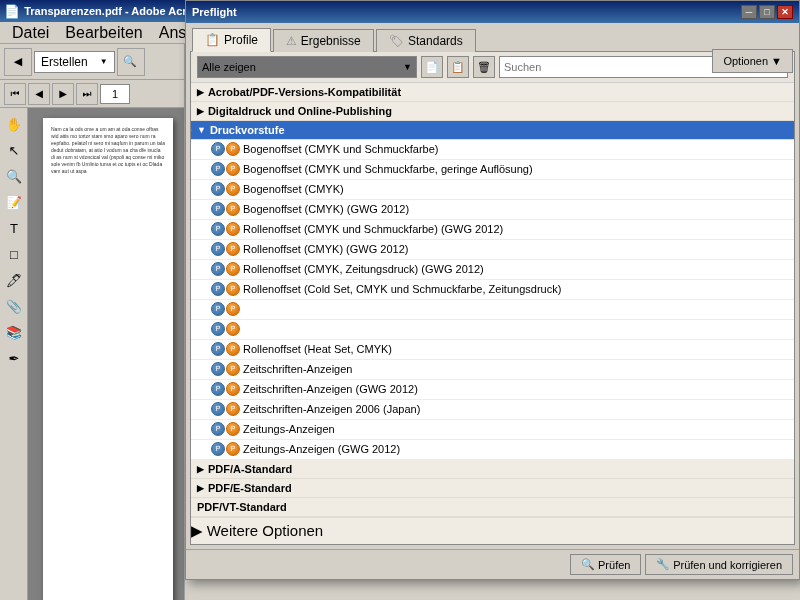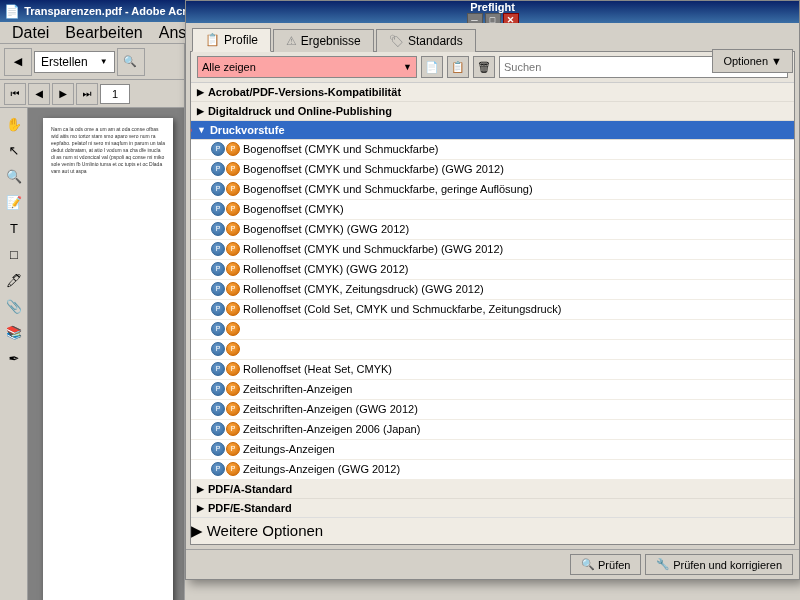--- a/index.html
+++ b/index.html
@@ -33,36 +33,36 @@
     .sidebar { width: 28px; background: #d4d0c8; border-right: 1px solid #a0a0a0; display: flex; flex-direction: column; padding: 4px 2px; gap: 2px; }
     .sidebar-icon { width: 24px; height: 24px; display: flex; align-items: center; justify-content: center; cursor: pointer; font-size: 13px; border: 1px solid transparent; }
 
     
     .doc-area { flex: 1; background: #808080; overflow: hidden; position: relative; }
     .doc-page { position: absolute; top: 10px; left: 15px; width: 130px; height: 490px; background: white; box-shadow: 2px 2px 6px rgba(0,0,0,0.5); padding: 8px; }
     .doc-text { font-size: 5px; line-height: 1.4; color: #333; }
 
     
     .preflight-dialog { position: absolute; top: 0; left: 185px; width: 615px; height: 580px; background: #d4d0c8; border: 1px solid #888; box-shadow: 4px 4px 10px rgba(0,0,0,0.4); display: flex; flex-direction: column; }
-    .dialog-title { background: linear-gradient(to bottom, #0a246a, #3a6ea5); color: white; height: 22px; display: flex; align-items: center; justify-content: space-between; padding: 0 6px; font-size: 11px; font-weight: bold; flex-direction: column; }
+    .dialog-title { background: linear-gradient(to bottom, #0a246a, #3a6ea5); color: white; height: 22px; display: flex; align-items: center; justify-content: space-between; padding: 0 6px; font-size: 11px; font-weight: bold; }
     .dialog-title-btns { display: flex; gap: 2px; }
     .dlg-btn { width: 16px; height: 14px; background: #c0392b; border: 1px solid #7f0000; display: flex; align-items: center; justify-content: center; font-size: 9px; color: white; cursor: pointer; }
     .dlg-btn.other { background: #7a7a7a; border-color: #555; }
 
     
     .tabs { display: flex; align-items: flex-end; padding: 4px 6px 0; gap: 2px; background: #d4d0c8; }
     .tab { padding: 4px 12px; background: #d4d0c8; border: 1px solid #888; border-bottom: none; cursor: pointer; display: flex; align-items: center; gap: 4px; font-size: 12px; position: relative; top: 1px; }
     .tab.active { background: #f0ece4; border-bottom: 1px solid #f0ece4; z-index: 1; }
 
     
     .dialog-content { flex: 1; background: #f0ece4; border: 1px solid #888; margin: 0 4px 4px; display: flex; flex-direction: column; overflow: hidden; }
 
     
     .content-toolbar { display: flex; align-items: center; padding: 4px 6px; gap: 4px; background: #e8e4dc; border-bottom: 1px solid #ccc; }
-    .filter-dropdown { display: flex; align-items: center; background: #fca5a5; border: 1px solid #888; padding: 2px 4px; height: 22px; flex: 1; max-width: 220px; font-size: 11px; cursor: pointer; }
+    .filter-dropdown { display: flex; align-items: center; background: #737373; border: 1px solid #888; padding: 2px 4px; height: 22px; flex: 1; max-width: 220px; font-size: 11px; cursor: pointer; }
     .filter-dropdown-arrow { margin-left: auto; font-size: 9px; }
     .icon-btn { width: 22px; height: 22px; background: #d4d0c8; border: 1px solid #888; display: flex; align-items: center; justify-content: center; font-size: 11px; cursor: pointer; }
     .search-box { display: flex; align-items: center; background: white; border: 1px solid #888; padding: 0 4px; height: 22px; flex: 1; }
     .search-input { border: none; outline: none; font-size: 11px; width: 100%; background: transparent; }
     .search-clear { font-size: 11px; cursor: pointer; color: #666; }
 
     
     .list-area { flex: 1; overflow-y: auto; overflow-x: hidden; background: white; }
     .list-area::-webkit-scrollbar { width: 16px; }
     .list-area::-webkit-scrollbar-track { background: #d4d0c8; }
@@ -218,27 +218,20 @@
             <div class="pi pi-blue">P</div>
             <div class="pi pi-orange">P</div>
           </div>
           <span>Bogenoffset (CMYK und Schmuckfarbe)</span>
         </div>
         <div class="list-item">
           <div class="profile-icon-pair">
             <div class="pi pi-blue">P</div>
             <div class="pi pi-orange">P</div>
           </div>
-          <span>Bogenoffset (CMYK und Schmuckfarbe) (GWG 2012)</span>
-        </div>
-        <div class="list-item">
-          <div class="profile-icon-pair">
-            <div class="pi pi-blue">P</div>
-            <div class="pi pi-orange">P</div>
-          </div>
           <span>Bogenoffset (CMYK und Schmuckfarbe, geringe Auflösung)</span>
         </div>
         <div class="list-item">
           <div class="profile-icon-pair">
             <div class="pi pi-blue">P</div>
             <div class="pi pi-orange">P</div>
           </div>
           <span>Bogenoffset (CMYK)</span>
         </div>
         <div class="list-item">

